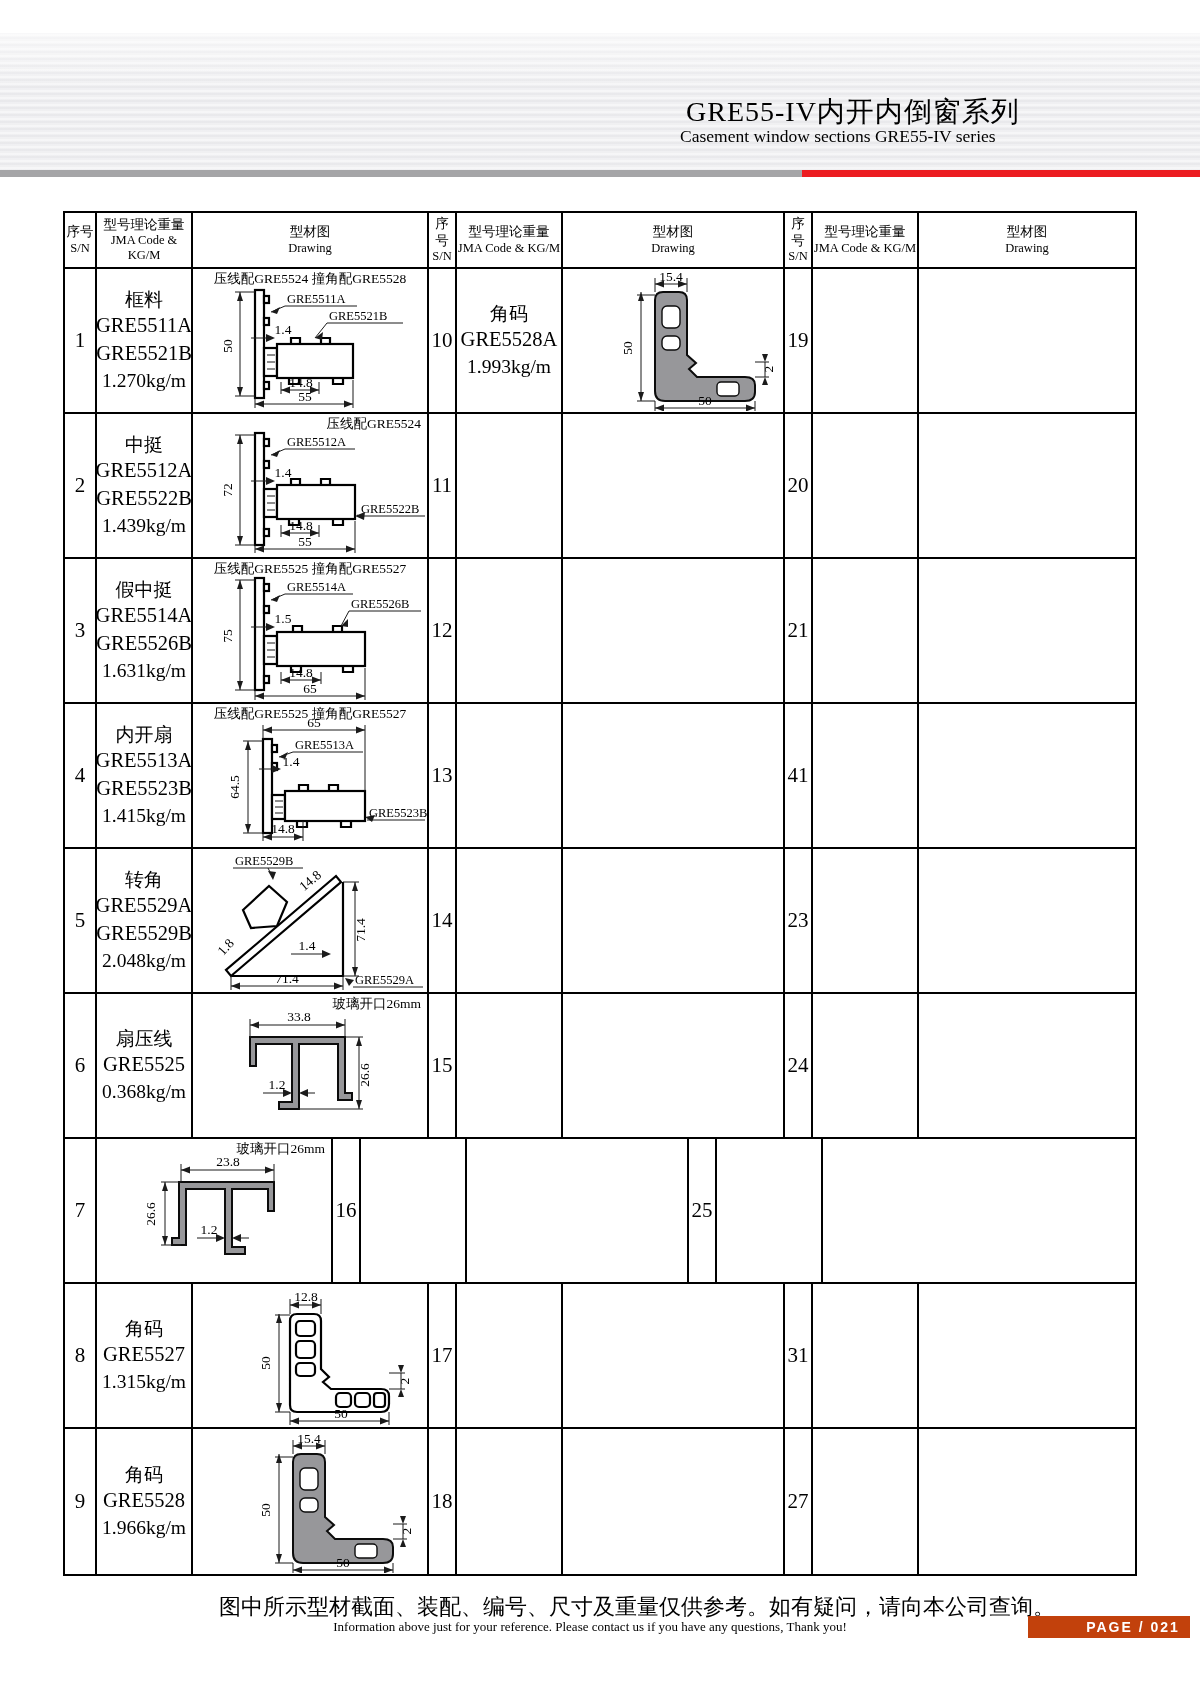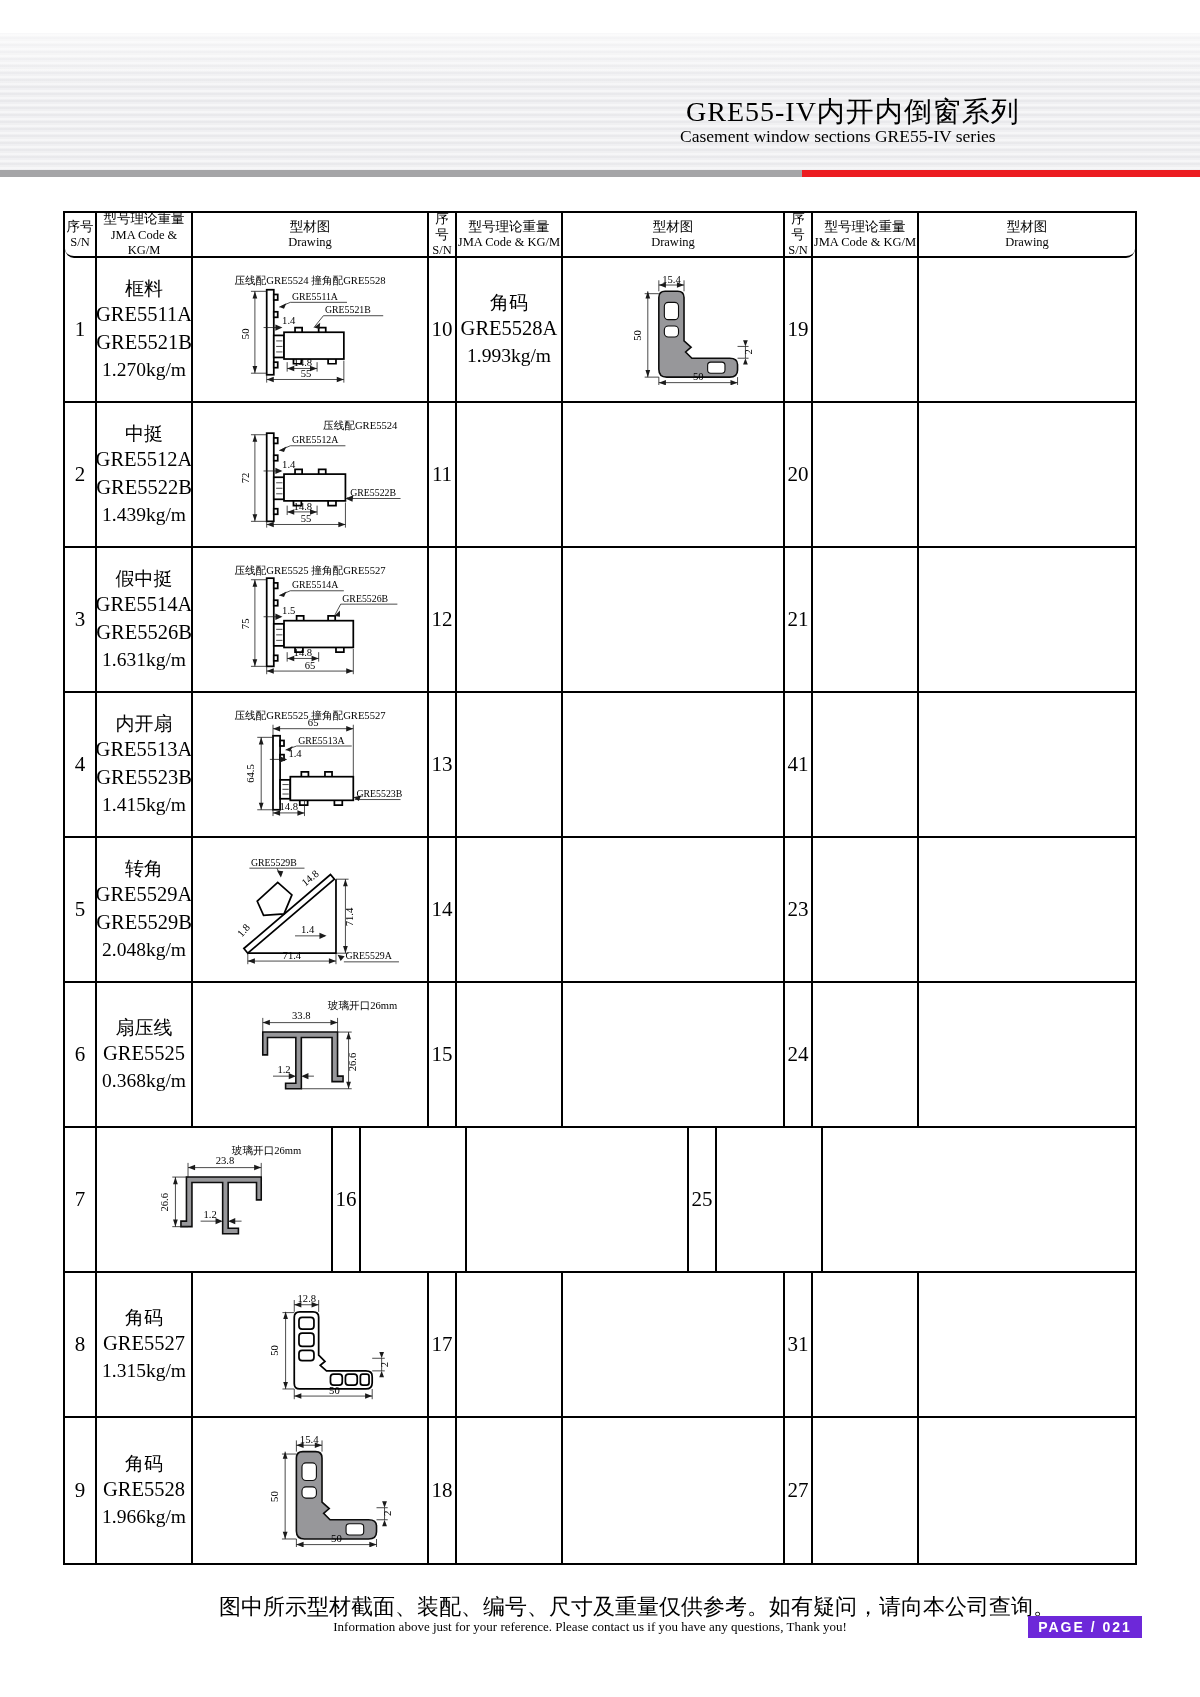--- a/index.html
+++ b/index.html
@@ -8,52 +8,52 @@
   .hdr-band{position:absolute;left:0;top:33px;width:1200px;height:138px;
     background:linear-gradient(180deg, rgba(255,255,255,.55), rgba(255,255,255,0) 40%),
     repeating-linear-gradient(180deg,#ededef 0px,#f9f9fa 2px,#e6e6e9 5px,#f3f3f5 7px);}
   .hdr-bar-gray{position:absolute;left:0;top:170px;width:802px;height:7px;background:#a5a5a7;}
   .hdr-bar-red{position:absolute;left:802px;top:170px;width:398px;height:7px;background:#ec1c21;}
   .title-cn{position:absolute;left:686px;top:93px;font-size:28px;font-weight:normal;letter-spacing:1px;white-space:nowrap;}
   .title-en{position:absolute;left:680px;top:126px;font-size:17.5px;white-space:nowrap;}
   
   .tbl{position:absolute;left:63px;top:211px;width:1074px;border:2px solid #000;box-sizing:border-box;background:#fff;}
   .trow{display:flex;border-bottom:2px solid #000;height:145px;box-sizing:border-box;}
-  .trow.hd{height:45px;border-radius:9px;}
+  .trow.hd{height:56px;}
   .trow:last-child{border-bottom:none;}
   .cell{border-right:2px solid #000;box-sizing:border-box;display:flex;flex-direction:column;align-items:center;justify-content:center;overflow:hidden;}
   .cell:last-child{border-right:none;}
   .w-sn1{width:32px;}.w-c1{width:96px;}.w-d1{width:236px;}
   .w-sn2{width:28px;}.w-c2{width:106px;}.w-d2{width:222px;}
   .w-sn3{width:28px;}.w-c3{width:106px;}.w-d3{flex:1;}
   .hc{font-size:13.5px;line-height:1.2;text-align:center;}
   .hc .en{font-size:12.5px;}
   .sn{font-size:21px;}
   .code{text-align:center;line-height:1.35;}
   .code .nm{font-size:19px;}
   .code .cd{font-size:20.5px;}
   .code .wt{font-size:19.5px;}
-  .drw{justify-content:flex-end;padding:16px;}
+  .drw{justify-content:flex-end;padding:1px;}
   .dwg{display:block;}
   .dwg text{font-family:"Liberation Serif",serif;fill:#000;}
   .dt{font-size:13.5px;}
   .lt{font-size:12.5px;}
   .nt{font-size:13.5px;}
   .dl{stroke:#1b1b1b;stroke-width:1;fill:none;}
   .pf{fill:#fff;stroke:#000;stroke-width:2.2;}
   .pfn{fill:none;stroke:#000;stroke-width:2.2;}
   .pg{fill:#97979a;stroke:#0c0c0c;stroke-width:2;}
   .ph{fill:#fff;stroke:#0c0c0c;stroke-width:1.4;}
   .aw{fill:#1b1b1b;stroke:none;}
   
   .ft-cn{position:absolute;left:0;top:1592px;width:1200px;text-align:center;font-size:22px;font-family:"Liberation Sans",sans-serif;margin-left:37px;}
   .ft-en{position:absolute;left:0;top:1619px;width:1180px;text-align:center;font-size:13px;}
-  .badge{position:absolute;left:1028px;top:1616px;width:114px;height:22px;background:#6d28d9;color:#fff;
+  .badge{position:absolute;left:1028px;top:1616px;width:114px;height:22px;background:#c2410c;color:#fff;
     font-family:"Liberation Sans",sans-serif;font-weight:bold;font-size:14px;letter-spacing:2px;
-    display:flex;align-items:center;justify-content:center;white-space:nowrap;}
+    display:flex;align-items:center;justify-content:center;white-space:nowrap;padding-left:48px;}
 </style>
 </head>
 <body>
 
 <div class="hdr-band"></div>
 <div class="hdr-bar-gray"></div>
 <div class="hdr-bar-red"></div>
 <div class="title-cn">GRE55-IV内开内倒窗系列</div>
 <div class="title-en">Casement window sections GRE55-IV series</div>
 

